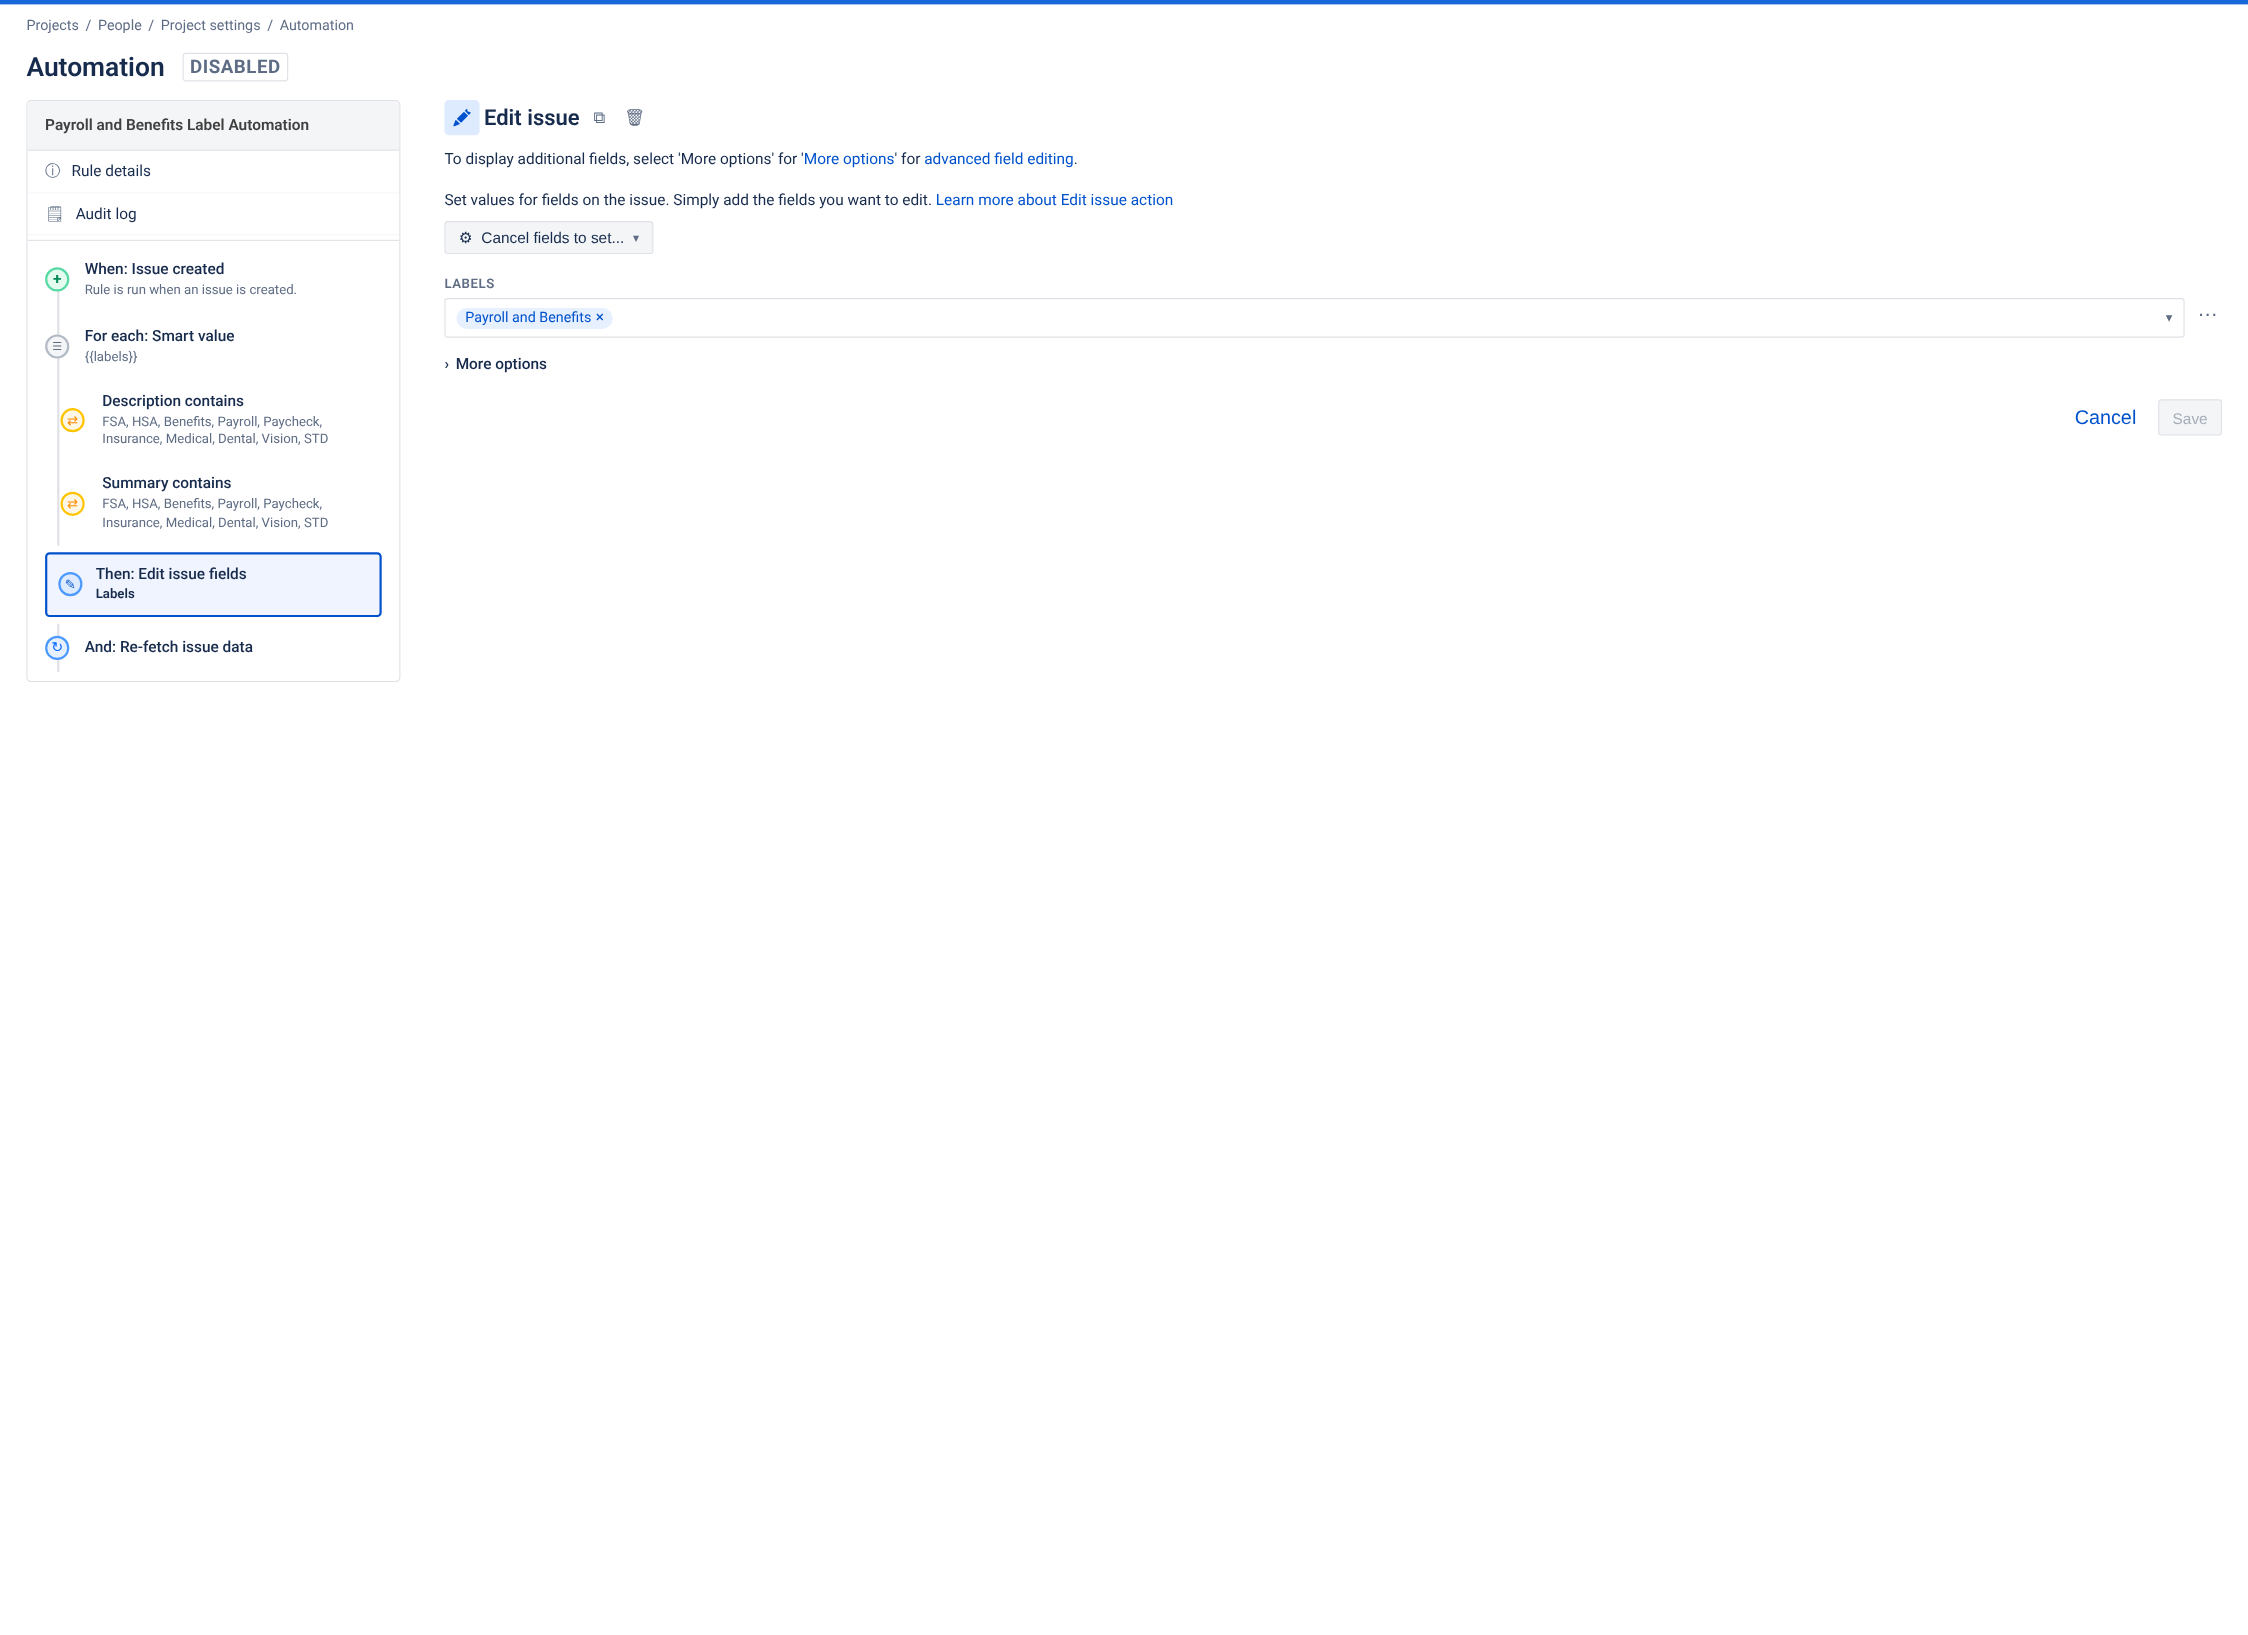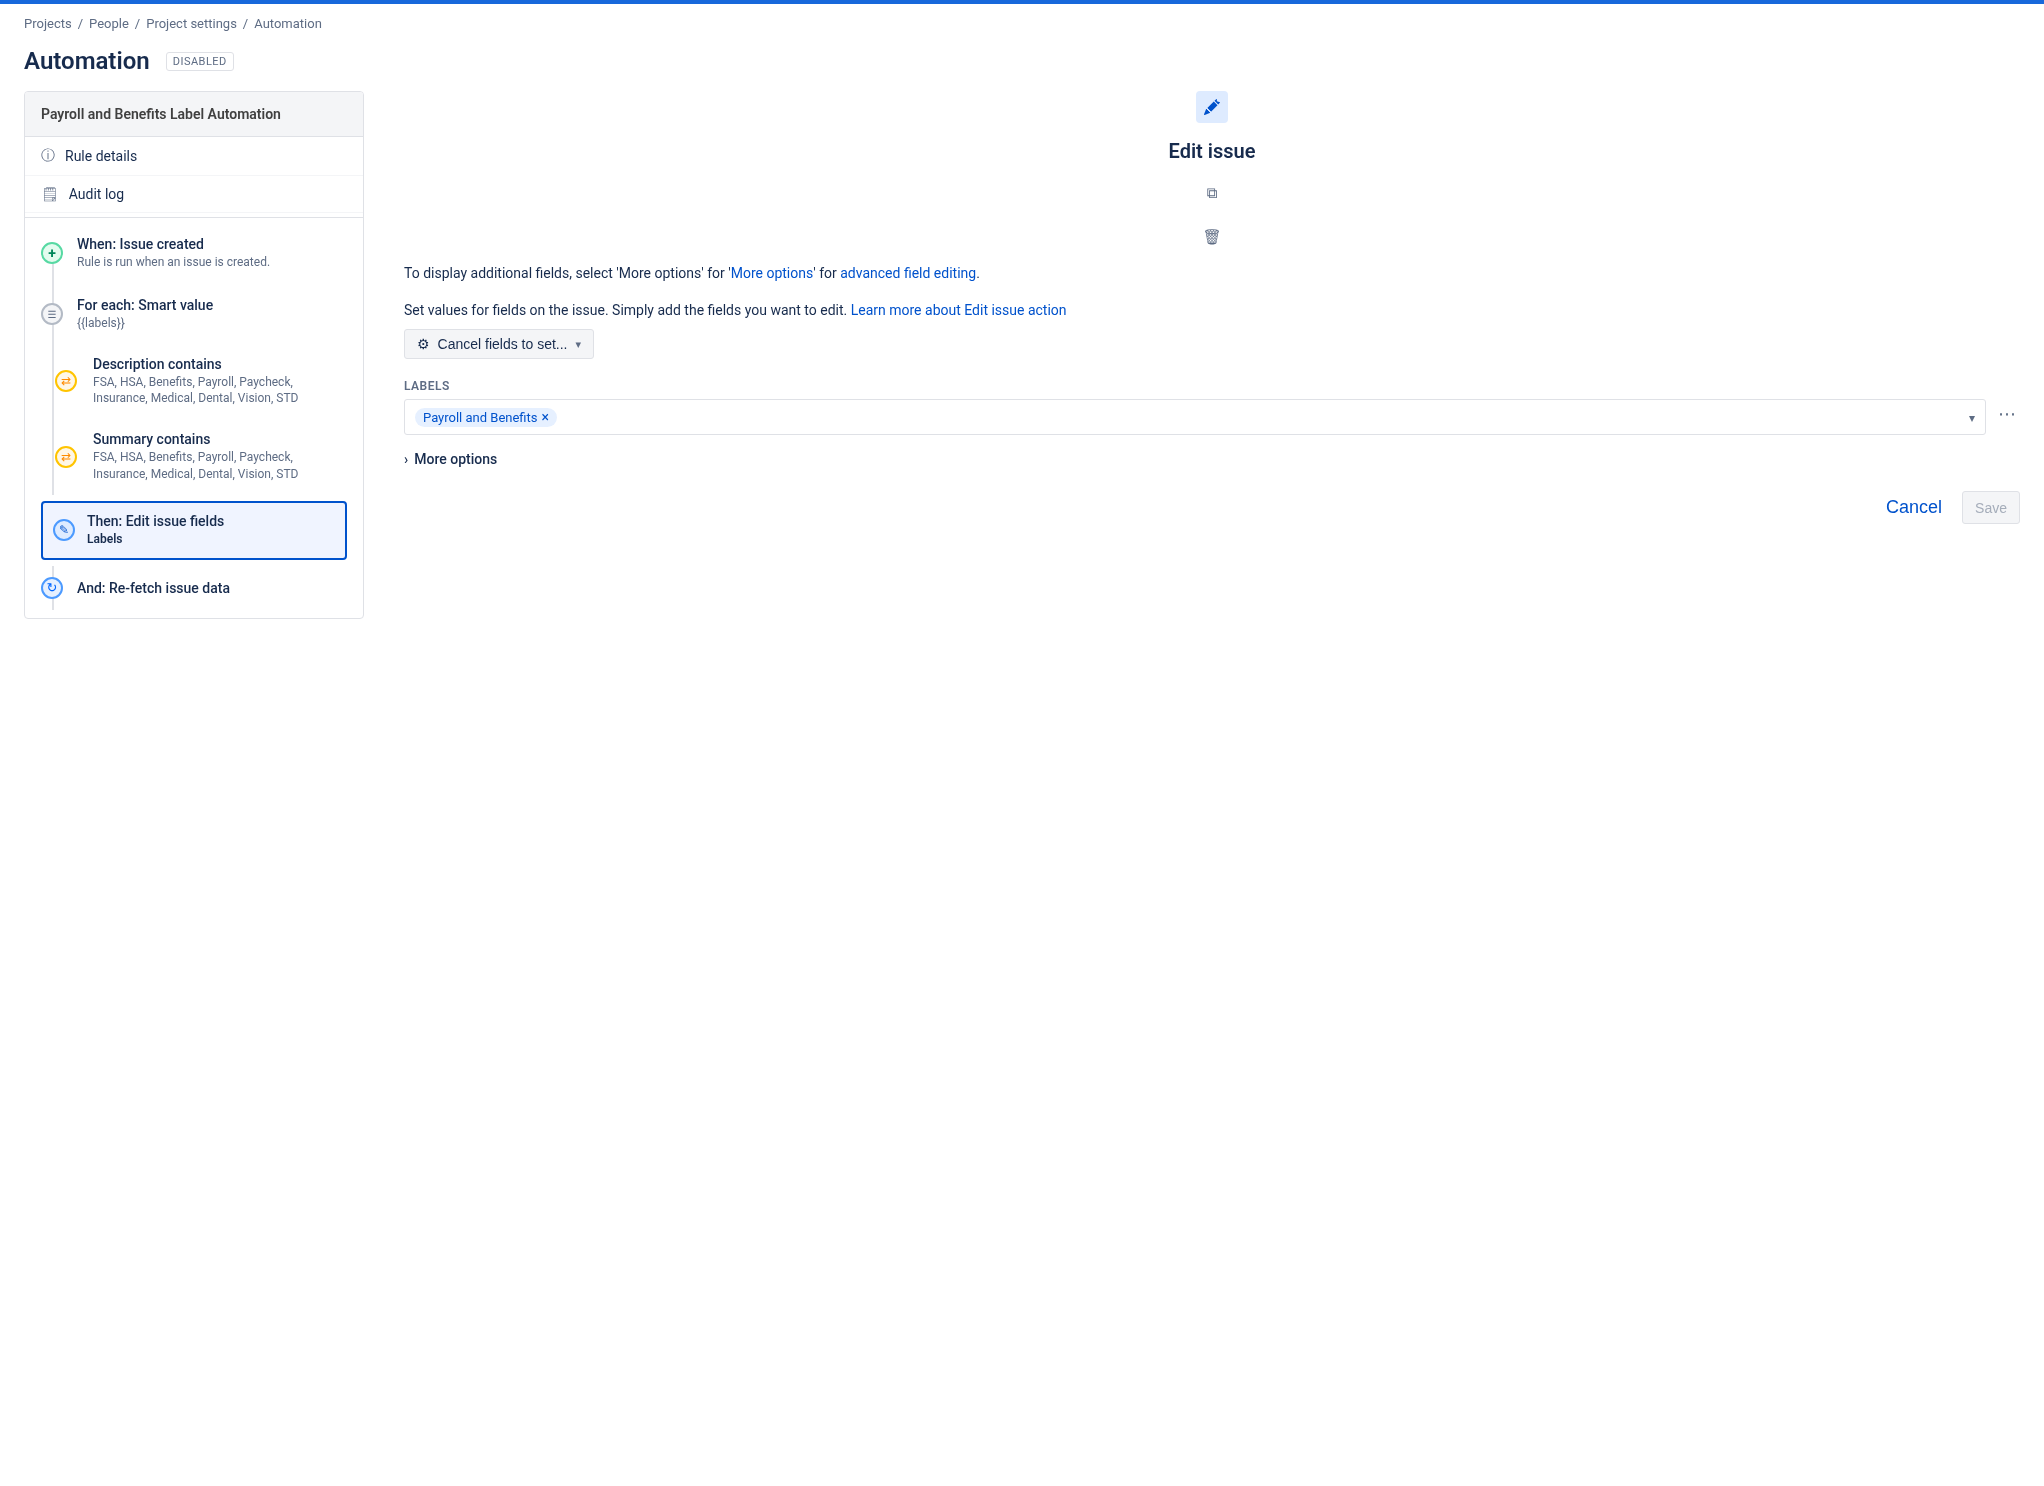--- a/index.html
+++ b/index.html
@@ -36,22 +36,22 @@
       align-items: center;
       gap: 16px;
       padding: 4px 24px 16px;
     }
     .page-title {
       font-size: 24px;
       font-weight: 600;
       color: #172b4d;
     }
     .disabled-badge {
-      font-size: 11px;
-      font-weight: 400;
+      font-size: 17px;
+      font-weight: 700;
       color: #5e6c84;
       border: 1px solid #dfe1e6;
       border-radius: 3px;
       padding: 2px 6px;
       letter-spacing: 0.5px;
     }
 
     .main-content {
       display: flex;
       gap: 0;
@@ -111,23 +111,22 @@
 
     
     .right-panel {
       flex: 1;
       padding: 0 0 0 40px;
     }
 
     .edit-issue-header {
       display: flex;
       align-items: center;
-      gap: 16px;
+      gap: 4px;
       margin-bottom: 12px;
-      flex-direction: column;
     }
 
     .edit-issue-icon {
       width: 32px;
       height: 32px;
       background: #deebff;
       border-radius: 4px;
       display: flex;
       align-items: center;
       justify-content: center;

